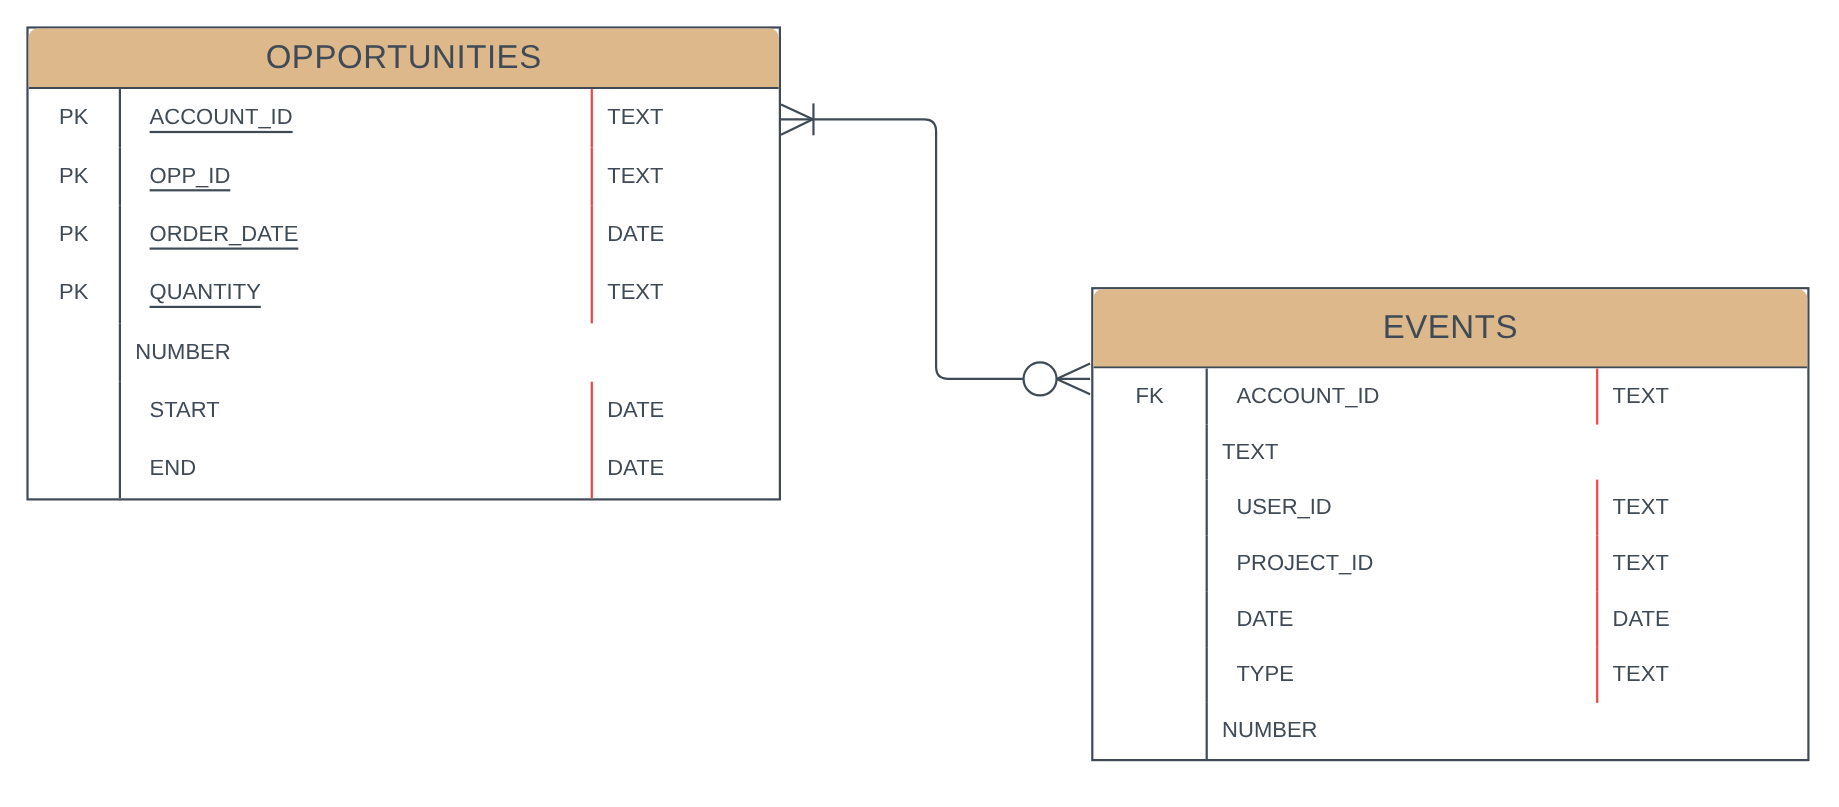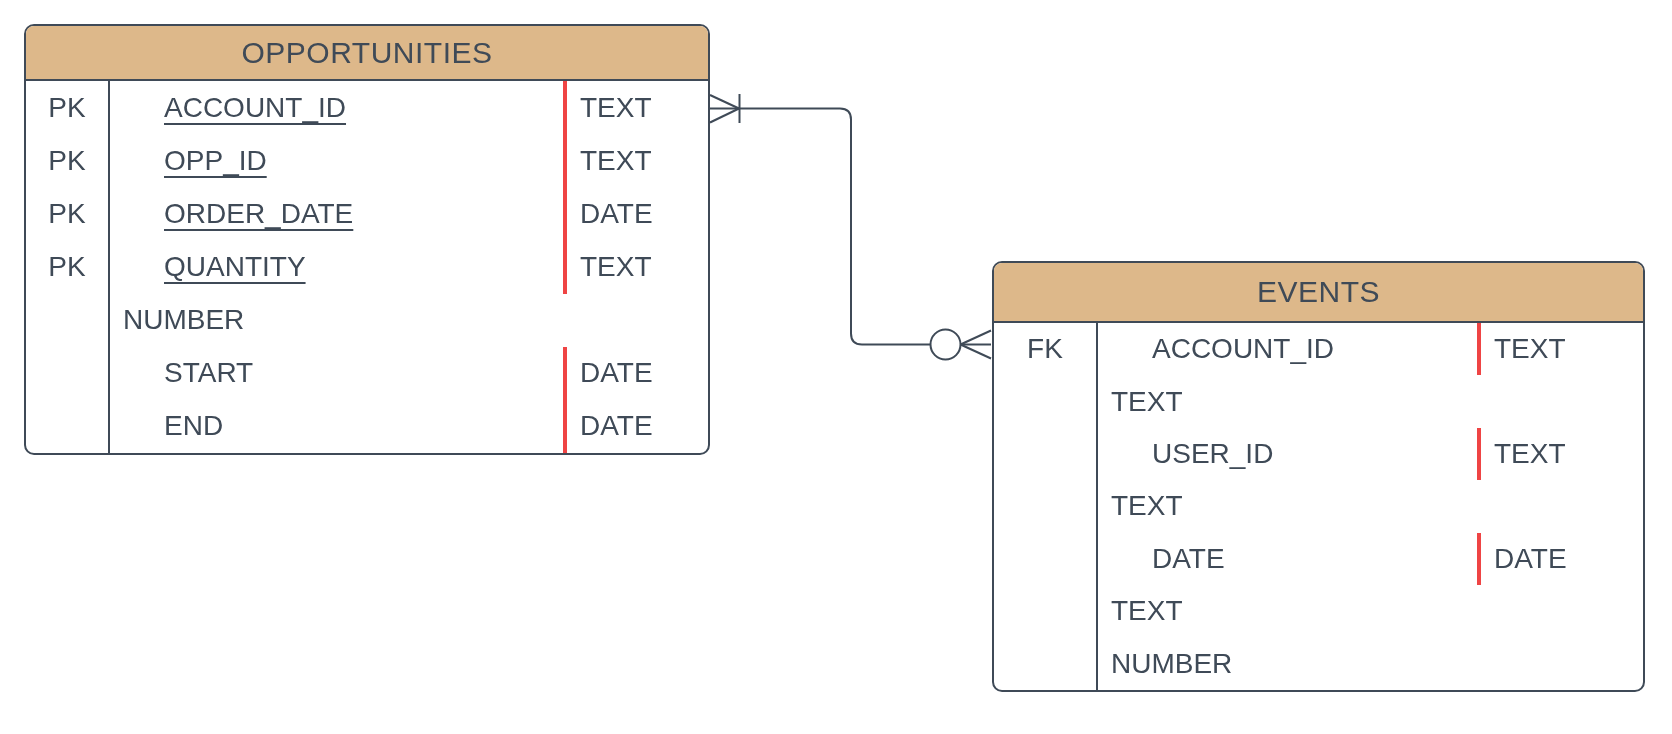--- a/index.html
+++ b/index.html
@@ -11,57 +11,57 @@
     font-family: "Liberation Sans", sans-serif;
     color: #3F4A57;
     overflow: hidden;
   }
 
   .er-table {
     position: absolute;
     box-sizing: border-box;
     background: #ffffff;
     border: 2px solid #3F4A57;
-    border-radius: 10px;
+    border-radius: 0;
     display: flex;
     flex-direction: column;
   }
   .er-header {
     box-sizing: border-box;
     background: #DDB88A;
     border-bottom: 2px solid #3F4A57;
     border-radius: 8px 8px 0 0;
     display: flex;
     align-items: center;
     justify-content: center;
     font-size: 30px;
     letter-spacing: 0.5px;
   }
   .er-body { flex: 1; display: flex; flex-direction: column; }
   .er-row { flex: 1; display: flex; align-items: stretch; }
-  .cell { display: flex; align-items: center; box-sizing: border-box; font-size: 28px; }
+  .cell { display: flex; align-items: center; box-sizing: border-box; font-size: 20px; }
   .cell.key { justify-content: center; border-right: 2px solid #3F4A57; }
-  .cell.name { padding-left: 26px; border-right: 4px solid #ef4444; margin-left: 28px; }
+  .cell.name { padding-left: 26px; border-right: 2px solid #ef4444; }
   .cell.type { padding-left: 13px; }
   .cell.name.pk {
     text-decoration: underline;
     text-decoration-thickness: 2px;
     text-underline-offset: 6px;
   }
 
   
   #table-opportunities { left: 24px; top: 24px; width: 686px; height: 431px; }
   #table-opportunities .er-header { height: 55px; }
   #table-opportunities .cell.key  { width: 84px; }
   #table-opportunities .cell.name { width: 429px; }
   #table-opportunities .cell.type { flex: 1; }
 
   
   #table-events { left: 992px; top: 261px; width: 653px; height: 431px; }
-  #table-events .er-header { height: 60px; }
+  #table-events .er-header { height: 72px; }
   #table-events .cell.key  { width: 104px; }
   #table-events .cell.name { width: 355px; }
   #table-events .cell.type { flex: 1; }
 
   #connector-svg {
     position: absolute;
     left: 0; top: 0;
     width: 1672px; height: 734px;
     pointer-events: none;
   }
@@ -124,29 +124,31 @@
         <div class="cell key"></div>
         <div class="cell type">TEXT</div>
       </div>
       <div class="er-row">
         <div class="cell key"></div>
         <div class="cell name">USER_ID</div>
         <div class="cell type">TEXT</div>
       </div>
       <div class="er-row">
         <div class="cell key"></div>
+        <div class="cell name">PROJECT_ID</div>
         <div class="cell type">TEXT</div>
       </div>
       <div class="er-row">
         <div class="cell key"></div>
         <div class="cell name">DATE</div>
         <div class="cell type">DATE</div>
       </div>
       <div class="er-row">
         <div class="cell key"></div>
+        <div class="cell name">TYPE</div>
         <div class="cell type">TEXT</div>
       </div>
       <div class="er-row">
         <div class="cell key"></div>
         <div class="cell type">NUMBER</div>
       </div>
     </div>
   </div>
 
   <svg id="connector-svg" viewBox="0 0 1672 734">

